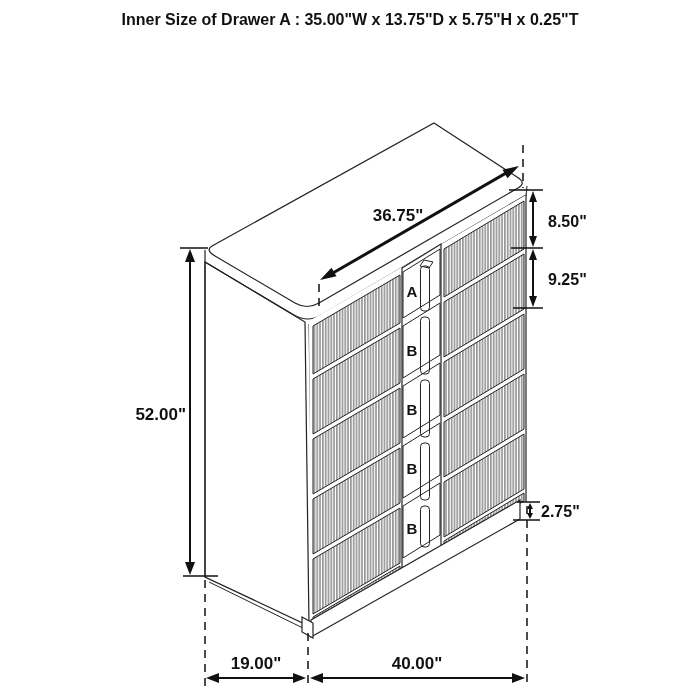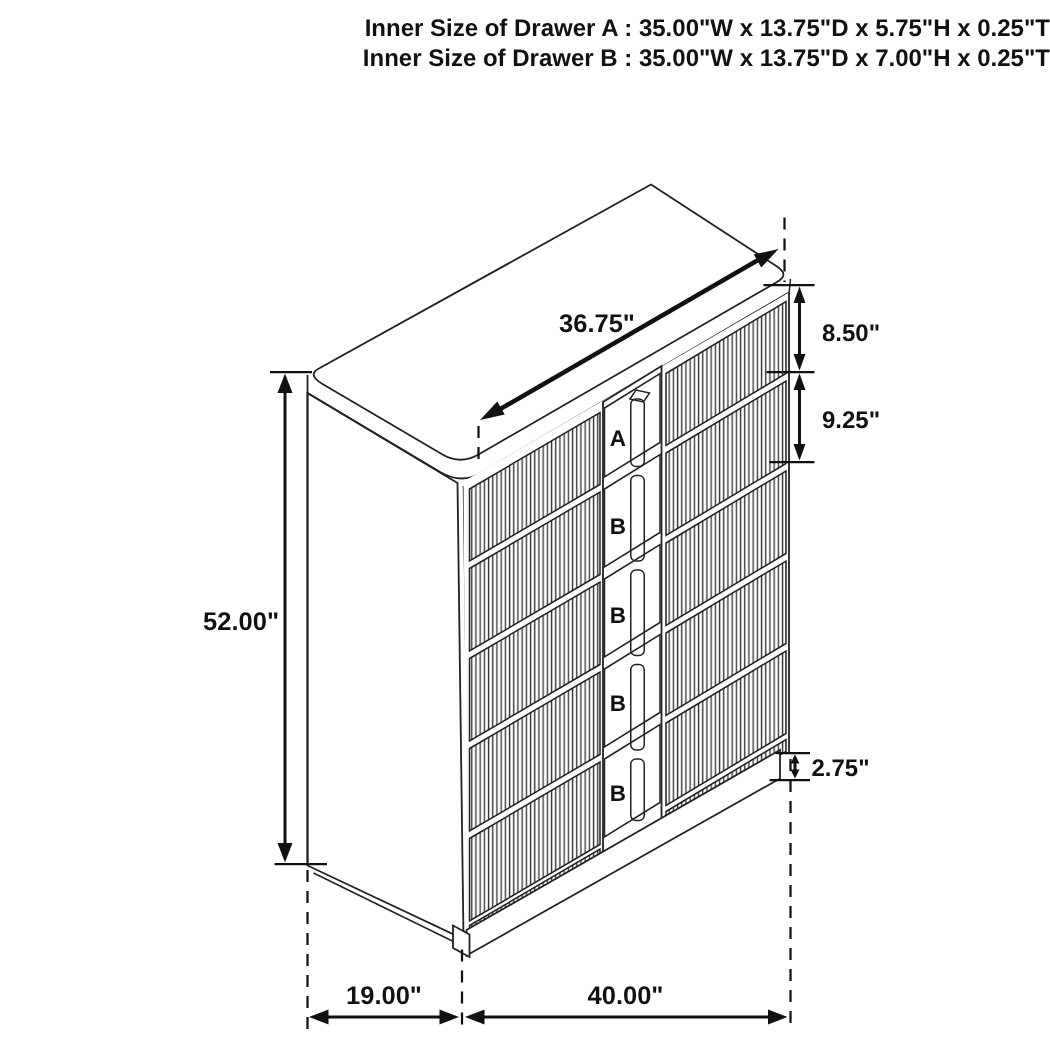--- a/index.html
+++ b/index.html
@@ -1,18 +1,18 @@
 <!DOCTYPE html>
 <html><head>
 <meta charset="utf-8">
 <style>
   html,body{margin:0;padding:0;background:#ffffff;}
   .page{position:relative;width:700px;height:700px;background:#ffffff;overflow:hidden;
         font-family:"Liberation Sans",sans-serif;}
-  .title-block{position:absolute;top:10px;left:0;width:700px;text-align:right;
+  .title-block{position:absolute;top:10px;left:0;width:700px;text-align:center;
                font-weight:bold;font-size:16px;line-height:20px;color:#111;letter-spacing:0;}
   svg{position:absolute;left:0;top:0;}
   svg text{font-family:"Liberation Sans",sans-serif;font-weight:bold;fill:#111;}
   .dim-lg{font-size:17px;}
   .dim-md{font-size:16px;}
   .drawer-label{font-size:15px;}
   .line{stroke:#222;stroke-width:1.2;fill:none;}
   .thin{stroke:#222;stroke-width:1;fill:none;}
   .panel{fill:#ffffff;stroke:#222;stroke-width:1.2;}
   .flute{stroke:#222;stroke-width:1;}
@@ -22,21 +22,20 @@
   .dash{stroke:#111;stroke-width:1.5;fill:none;stroke-dasharray:8 6;}
   .head{fill:#111;stroke:none;}
 </style>
 </head>
 <body>
 
 <div class="page">
 
   <div class="title-block">
     <div>Inner Size of Drawer A : 35.00"W x 13.75"D x 5.75"H x 0.25"T</div>
-    <div>Inner Size of Drawer B : 35.00"W x 13.75"D x 7.00"H x 0.25"T</div>
   </div>
 
   <svg width="700" height="700" viewBox="0 0 700 700">
     <defs>
       <pattern id="flutes" width="2.8" height="8" patternUnits="userSpaceOnUse">
         <rect width="2.8" height="8" fill="#ffffff"></rect>
         <line x1="0.9" y1="0" x2="0.9" y2="8" stroke="#333" stroke-width="0.9"></line>
       </pattern>
     </defs>
 

